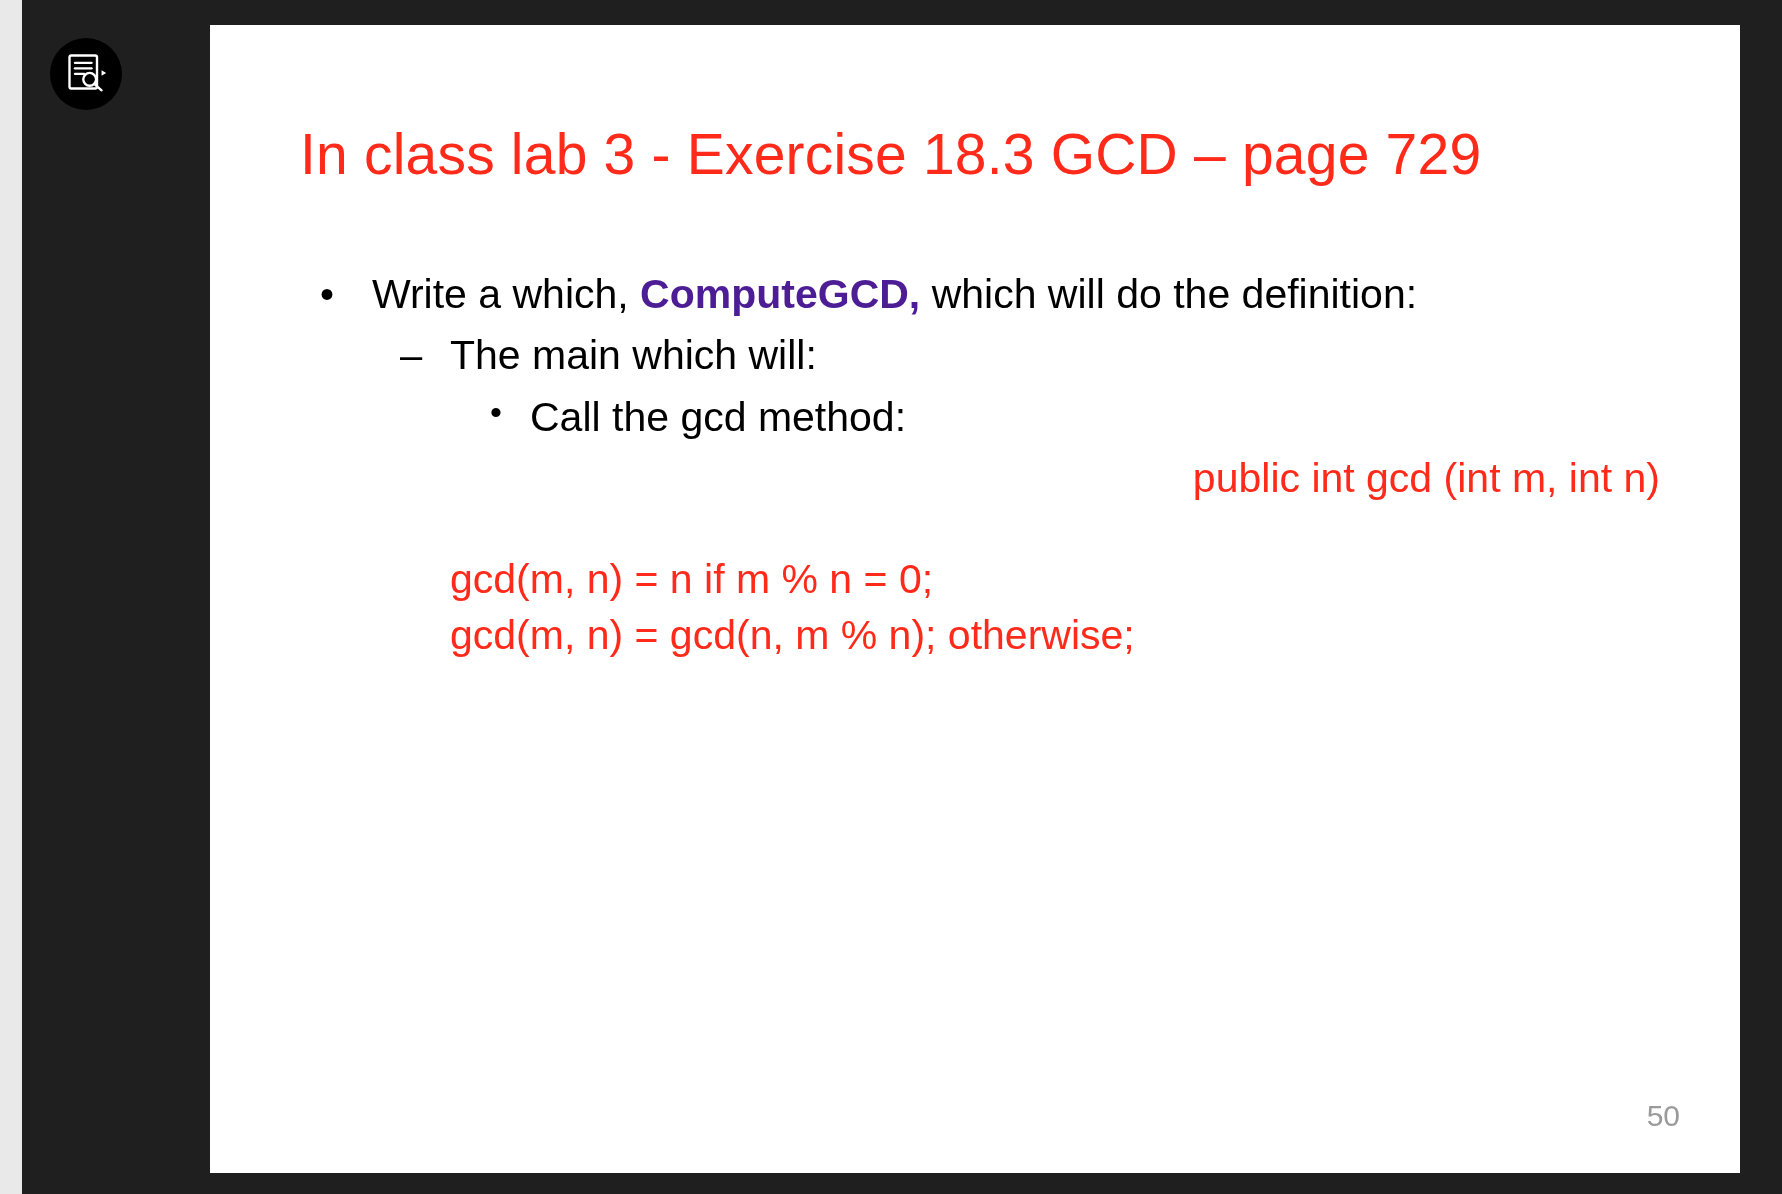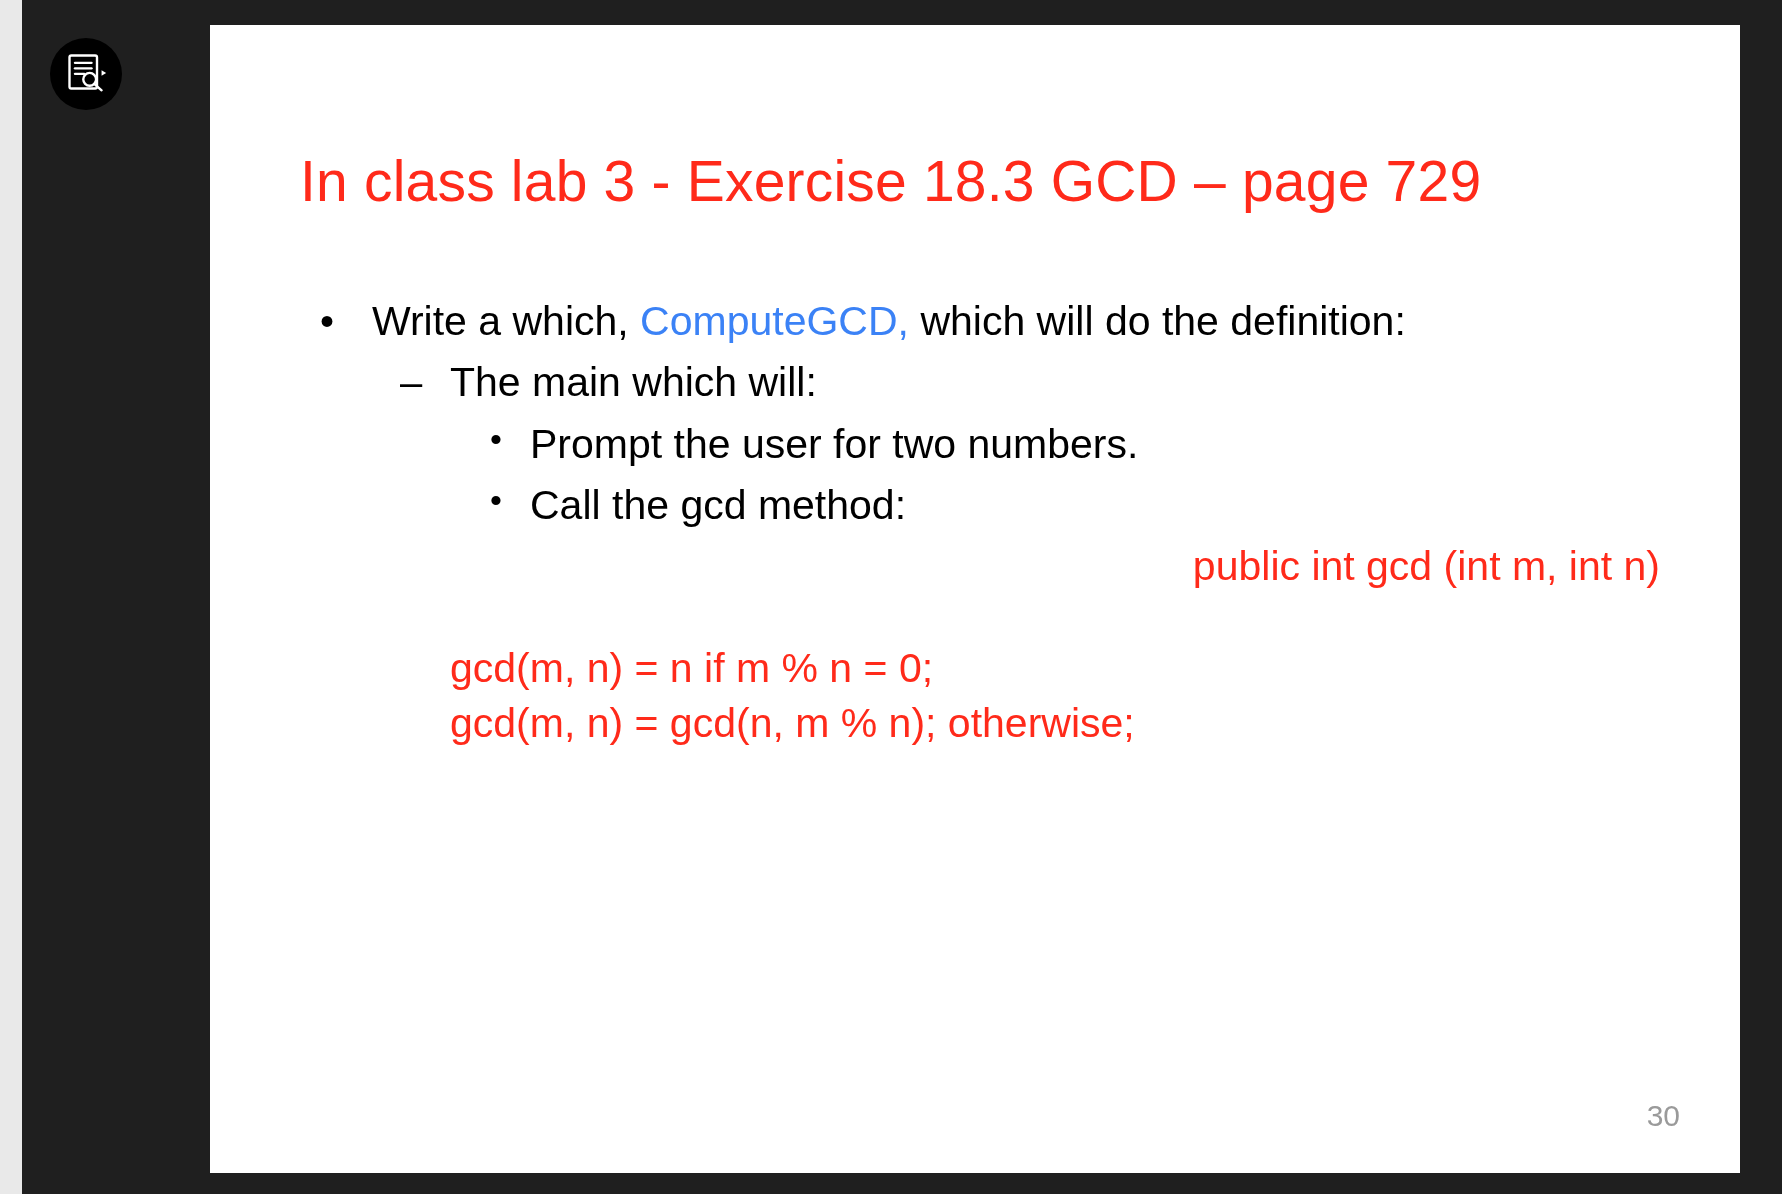--- a/index.html
+++ b/index.html
@@ -46,21 +46,21 @@
     fill: none;
   }
   .slide {
     position: absolute;
     left: 210px;
     top: 25px;
     width: 1530px;
     height: 1148px;
     background: #fff;
     box-sizing: border-box;
-    padding: 103px 80px 40px 90px;
+    padding: 76px 80px 40px 90px;
   }
   .slide-title {
     color: #ff2a1a;
     font-size: 57px;
     font-weight: 400;
     margin: 20px 0 80px 0;
     letter-spacing: 0.2px;
   }
   .body {
     color: #000;
@@ -107,21 +107,21 @@
     padding-left: 268px;
     margin-top: 6px;
     color: #ff2a1a;
     text-align: right;
   }
   .definition {
     padding-left: 150px;
     margin-top: 46px;
     color: #ff2a1a;
   }
-  .red { color: #3b82f6; }
+  .red { color: #4c1d95; font-weight: bold; }
   .page-number {
     position: absolute;
     right: 60px;
     bottom: 40px;
     color: #9a9a9a;
     font-size: 30px;
   }
 </style>
 </head>
 <body>
@@ -147,29 +147,28 @@
     <div class="slide-title">In class lab 3 - Exercise 18.3 GCD – page 729</div>
 
     <div class="body">
 
       <div class="lvl1">
         <span>Write a which, </span><span class="red">ComputeGCD,</span><span> which will do the definition:</span>
       </div>
 
       <div class="lvl2">The main which will:</div>
 
-      <div class="lvl3">Prompt the user for two numbers.</div>
 
       <div class="lvl3">Call the gcd method:</div>
 
       <div class="lvl-code">public int gcd (int m, int n)</div>
 
 
       <div class="definition">
         <div>gcd(m, n) = n if m % n = 0;</div>
         <div>gcd(m, n) = gcd(n, m % n); otherwise;</div>
       </div>
 
     </div>
 
-    <div class="page-number">30</div>
+    <div class="page-number">50</div>
   </div>
 </div>
 
 </body></html>

